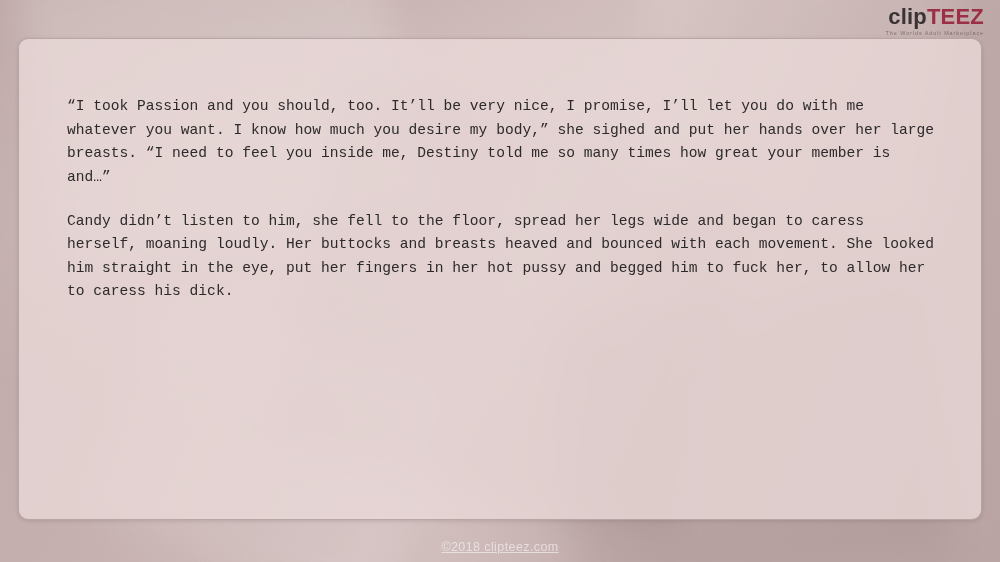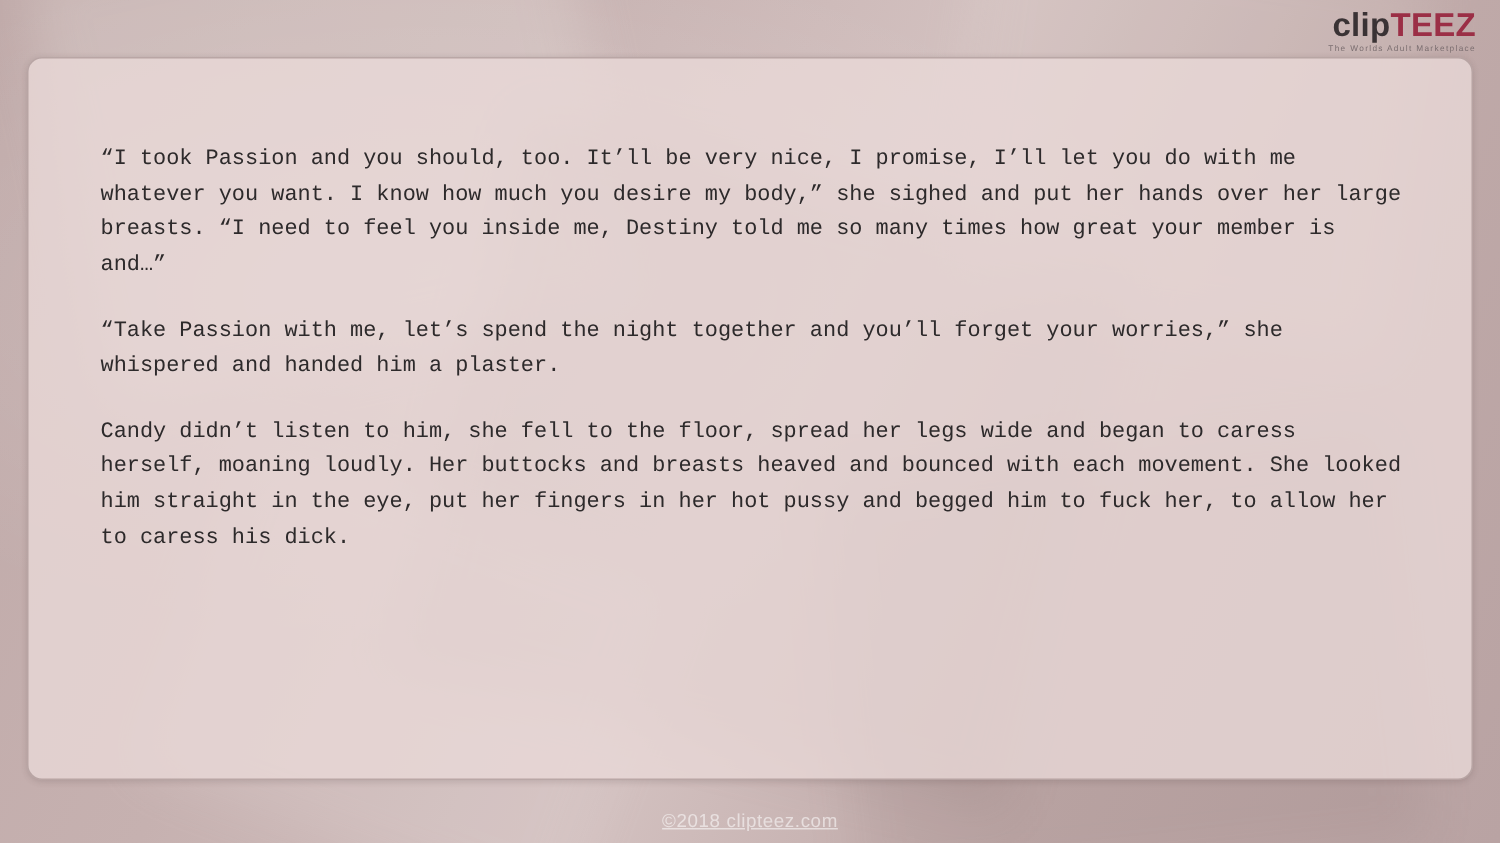--- a/index.html
+++ b/index.html
@@ -116,20 +116,19 @@
   <div class="bg-shape bg-s5"></div>
 
   <div class="logo">
     <div class="logo-main"><span>clip</span><span class="accent">TEEZ</span></div>
     <div class="logo-tag">The Worlds Adult Marketplace</div>
   </div>
 
   <div class="card">
     <div class="story">
       <p>“I took Passion and you should, too. It’ll be very nice, I promise, I’ll let you do with me whatever you want. I know how much you desire my body,” she sighed and put her hands over her large breasts. “I need to feel you inside me, Destiny told me so many times how great your member is and…”</p>
-      <p>“Take Passion with me, let’s spend the night together and you’ll forget your worries,” she whispered and handed him a plaster.</p>
       <p>Candy didn’t listen to him, she fell to the floor, spread her legs wide and began to caress herself, moaning loudly. Her buttocks and breasts heaved and bounced with each movement. She looked him straight in the eye, put her fingers in her hot pussy and begged him to fuck her, to allow her to caress his dick.</p>
     </div>
   </div>
 
   <div class="footer">©2018 clipteez.com</div>
 
 </div>
 
 </body></html>

